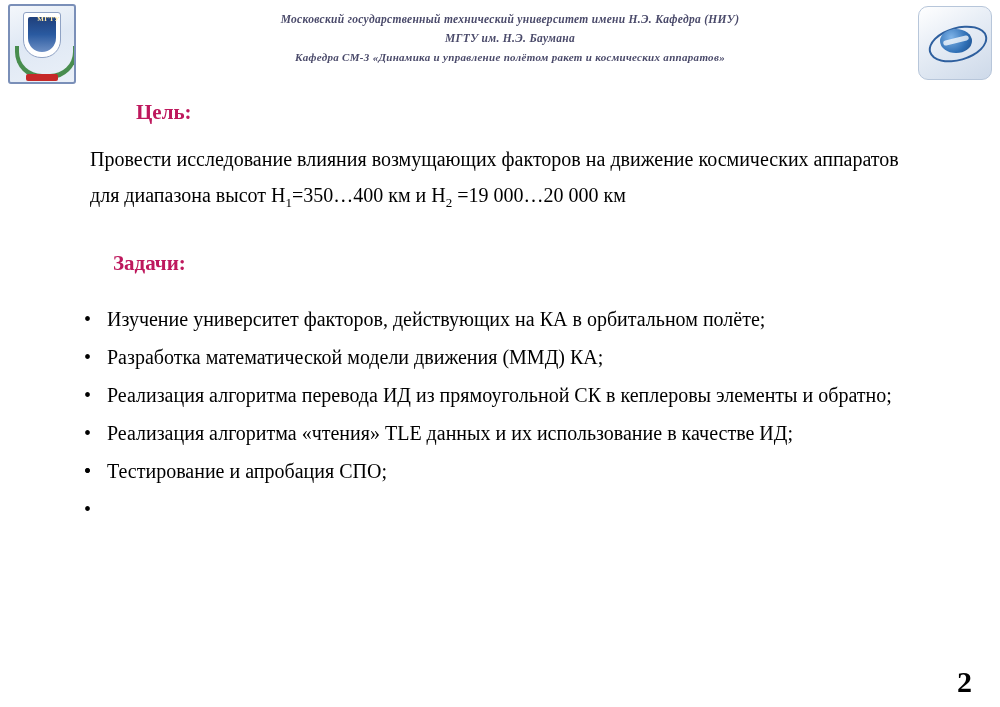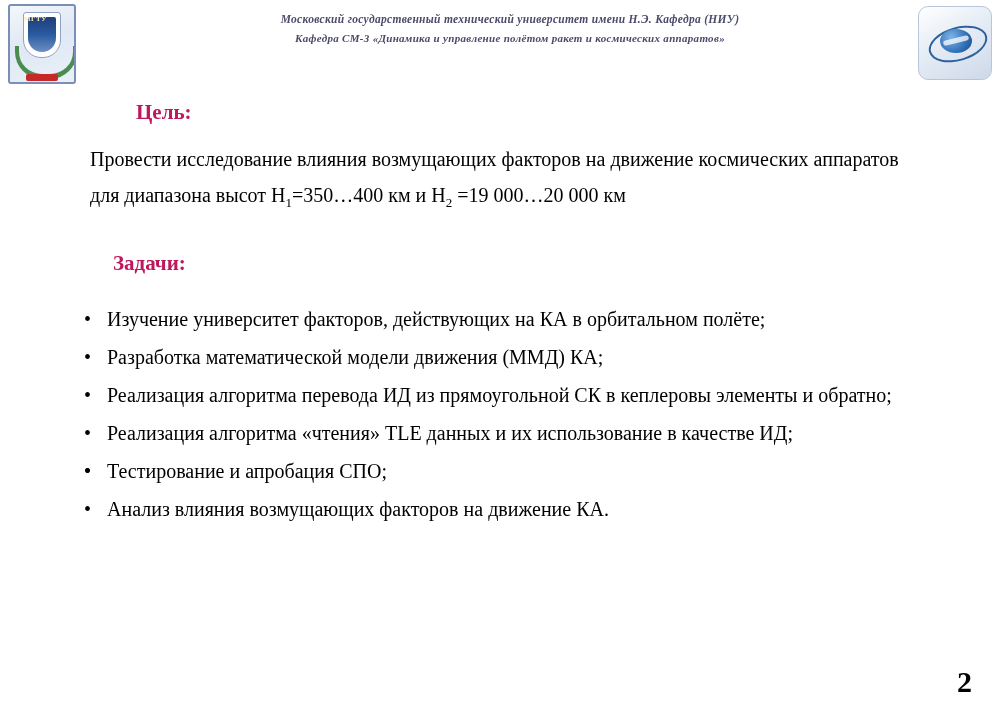--- a/index.html
+++ b/index.html
@@ -73,21 +73,21 @@
     right: 4px;
     bottom: 5px;
     background: linear-gradient(180deg, #1f3f7a 0%, #2a5aa0 50%, #6d8fc4 100%);
     border-radius: 2px 2px 14px 14px;
   }
   .emblem-left .shield-letters {
     position: absolute;
     left: 0;
     top: 2px;
     width: 100%;
-    text-align: left;
+    text-align: right;
     color: #ffe9a8;
     font-size: 7px;
     font-weight: bold;
     font-family: "Liberation Serif", serif;
     letter-spacing: 0.5px;
   }
   .emblem-left .wreath {
     position: absolute;
     left: 5px;
     bottom: 3px;
@@ -225,20 +225,21 @@
     <div class="shield">
       <div class="shield-inner"></div>
       <div class="shield-letters">МГТУ</div>
     </div>
     <div class="wreath"></div>
     <div class="ribbon"></div>
   </div>
 
   <div class="header-text">
     <div class="line1">Московский государственный технический университет имени Н.Э. Кафедра (НИУ)</div>
+    <div class="line2">МГТУ им. Н.Э. Баумана</div>
     <div class="line3">Кафедра СМ-3 «Динамика и управление полётом ракет и космических аппаратов»</div>
   </div>
 
   <div class="emblem-right">
     <div class="disc"></div>
     <div class="core"></div>
     <div class="core-bar"></div>
   </div>
 </div>
 
@@ -250,17 +251,17 @@
 
   <div class="heading heading-tasks">Задачи:</div>
 
   <ul class="task-list">
     <li><span class="bullet">•</span><span>Изучение университет факторов, действующих на КА в орбитальном полёте;</span></li>
     <li><span class="bullet">•</span><span>Разработка математической модели движения (ММД) КА;</span></li>
     <li><span class="bullet">•</span><span>Реализация алгоритма перевода ИД из прямоугольной СК в кеплеровы элементы и обратно;</span></li>
     <li><span class="bullet">•</span><span>Реализация алгоритма «чтения» TLE данных и их использование в качестве ИД;</span></li>
     <li><span class="bullet">•</span></li>
     <li><span class="bullet">•</span><span>Тестирование и апробация СПО;</span></li>
-    <li><span class="bullet">•</span><span>Анализ влияния возмущающих факторов на движение КА.</span></li>
+    <li><span class="bullet">•</span></li>
   </ul>
 </div>
 
 <div class="page-number">2</div>
 
 </body></html>

